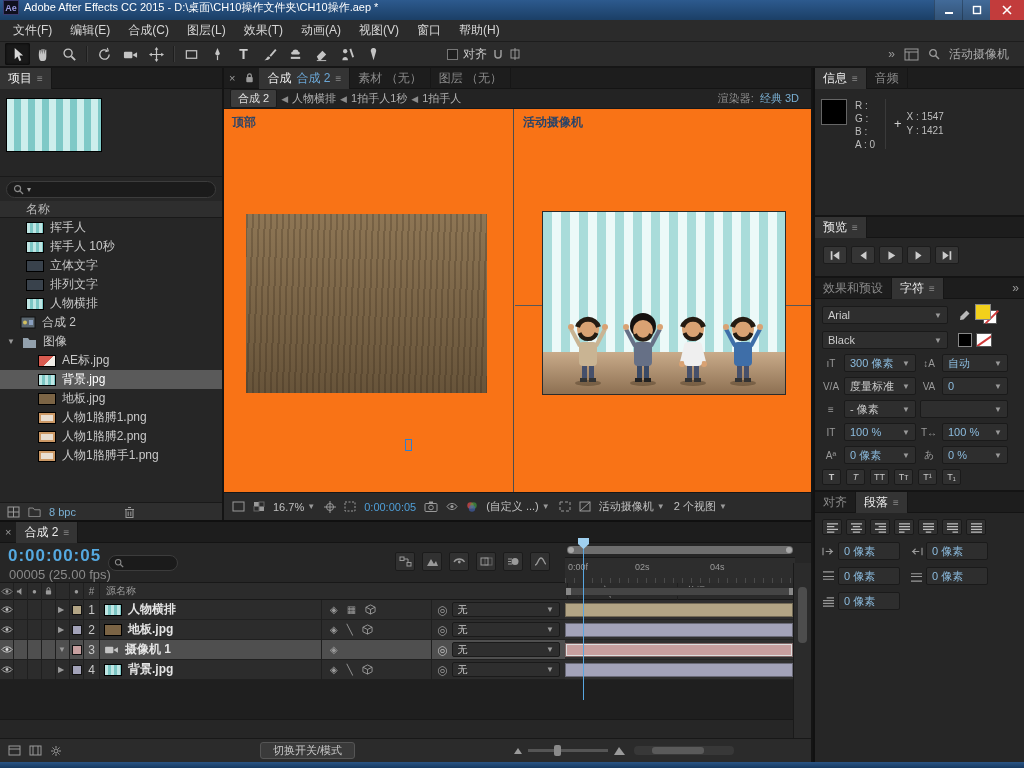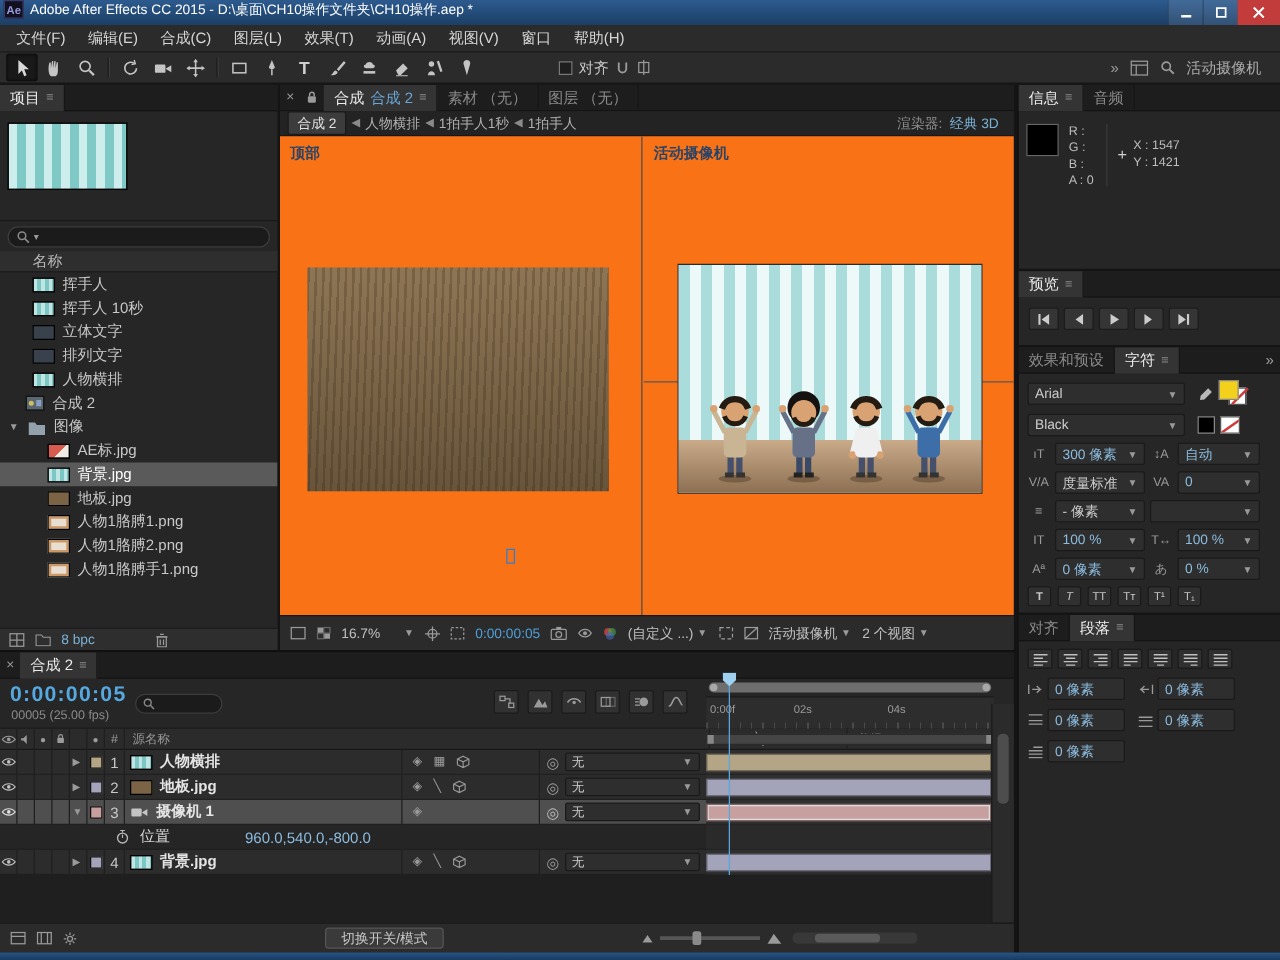--- a/index.html
+++ b/index.html
@@ -102,21 +102,21 @@
 .sw-back:after{content:"";position:absolute;left:-1px;top:5px;width:18px;height:2px;background:#d03a3a;transform:rotate(-45deg)}
 .sw-front{position:absolute;left:0;top:0;width:16px;height:16px;border:1px solid #888}
 .togglebtn{width:19px;height:16px;background:#303030;border:1px solid #1a1a1a;border-radius:2px;color:#c8c8c8;font-size:9px;display:flex;align-items:center;justify-content:center}
 .para-body{padding:6px 7px;display:flex;flex-direction:column;gap:7px}
 .alignbtn{width:20px;height:16px;background:#303030;border:1px solid #1a1a1a;border-radius:2px;display:flex;align-items:center;justify-content:center}
 .pfield{display:flex;align-items:center;gap:3px}
 
 .timeline{position:absolute;left:0;top:520px;width:813px;height:242px;background:#262626;border-top:2px solid #101010;border-right:2px solid #141414}
 .tl-header{position:relative;height:40px;border-bottom:1px solid #181818}
 .tl-timecode{position:absolute;left:8px;top:3px;font-size:17px;font-weight:bold;color:#55a9e0;letter-spacing:1px}
-.tl-frameinfo{position:absolute;left:9px;top:24px;font-size:10px;color:#8a8a8a}
+.tl-frameinfo{position:absolute;left:9px;top:24px;font-size:13px;color:#8a8a8a}
 .tl-search{position:absolute;left:108px;top:12px;width:70px;height:16px;background:#1b1b1b;border:1px solid #3c3c3c;border-radius:8px;display:flex;align-items:center;padding:0 5px;gap:3px}
 .tl-iconrow{position:absolute;left:395px;top:9px;display:flex;gap:7px}
 .tl-ibtn{width:20px;height:19px;background:#313131;border:1px solid #1b1b1b;border-radius:2px;display:flex;align-items:center;justify-content:center}
 .ruler-zone{position:absolute;left:565px;top:0;width:230px;height:40px}
 .navbar{position:absolute;left:2px;top:3px;width:226px;height:8px;background:#6e6e6e;border-radius:4px}
 .navbar i{position:absolute;top:1px;width:6px;height:6px;border-radius:50%;background:#a8a8a8}
 .ruler{position:absolute;left:0;top:14px;width:230px;height:26px;background:#2d2d2d;border-top:1px solid #1a1a1a;color:#9a9a9a;font-size:9px;background-image:repeating-linear-gradient(90deg,#4a4a4a 0 1px,transparent 1px 9px);background-size:100% 5px;background-position:0 100%;background-repeat:no-repeat}
 .rtick{position:absolute;top:4px}
 .tl-colhead{position:relative;height:17px;background:#2b2b2b;border-bottom:1px solid #181818;display:flex;align-items:center;font-size:10px;color:#9a9a9a}
 .hc{display:flex;align-items:center;justify-content:center;border-right:1px solid #1f1f1f;height:17px}
@@ -541,21 +541,21 @@
         </svg>
       </span>
     <span class="sicon">
         <svg width="12" height="11" viewBox="0 0 12 11">
           <rect x="1" y="1" width="5" height="4.5" fill="#9a9a9a"></rect>
           <rect x="6" y="5.5" width="5" height="4.5" fill="#9a9a9a"></rect>
           <rect x="1" y="5.5" width="5" height="4.5" fill="none" stroke="#666"></rect>
           <rect x="6" y="1" width="5" height="4.5" fill="none" stroke="#666"></rect>
         </svg>
       </span>
-    <span class="r" style="gap:19px">
+    <span class="r" style="gap:3px">
         <span>16.7%</span>
         <span class="tw">▼</span>
       </span>
     <span class="sicon">
         <svg width="12" height="12" viewBox="0 0 12 12">
           <line x1="6" y1="0" x2="6" y2="12" stroke="#9a9a9a"></line>
           <line x1="0" y1="6" x2="12" y2="6" stroke="#9a9a9a"></line>
           <circle cx="6" cy="6" r="3.5" fill="none" stroke="#9a9a9a"></circle>
         </svg>
       </span>
@@ -1132,35 +1132,20 @@
               <span>无</span>
               <span class="tw">▼</span>
             </div>
           </div>
       </div>
       <div class="track">
           <div class="bar" style="background-color: rgb(199, 159, 159);"></div>
         </div>
     </div>
 
-    <div class="tl-row proprow">
-      <div class="lp" style="gap:8px;padding-left:92px">
-        <span>
-            <svg width="12" height="13" viewBox="0 0 13 14">
-              <circle cx="6.5" cy="8" r="4.3" fill="none" stroke="#b8b8b8" stroke-width="1.2"></circle>
-              <line x1="6.5" y1="8" x2="6.5" y2="5" stroke="#b8b8b8"></line>
-              <line x1="4.5" y1="1.5" x2="8.5" y2="1.5" stroke="#b8b8b8"></line>
-              <line x1="6.5" y1="1.5" x2="6.5" y2="3.2" stroke="#b8b8b8"></line>
-            </svg>
-          </span>
-        <span style="color:#d8d8d8;width:76px">位置</span>
-        <span class="val">960.0,540.0,-800.0</span>
-      </div>
-      <div class="track" style="background:#2a2a2a"></div>
-    </div>
 
     <div class="tl-row">
       <div class="lp">
         <div class="cell c14">
             <svg width="12" height="9" viewBox="0 0 14 10">
               <path d="M1 5C4 1 10 1 13 5 10 9 4 9 1 5Z" fill="none" stroke="#c0c0c0"></path>
               <circle cx="7" cy="5" r="1.7" fill="#c0c0c0"></circle>
             </svg>
           </div>
         <div class="cell c14"></div>

